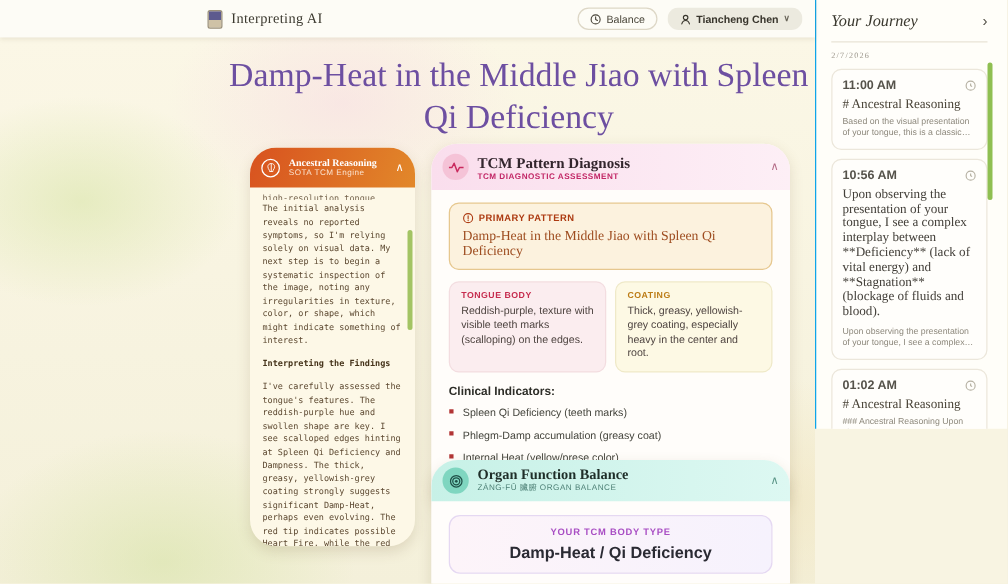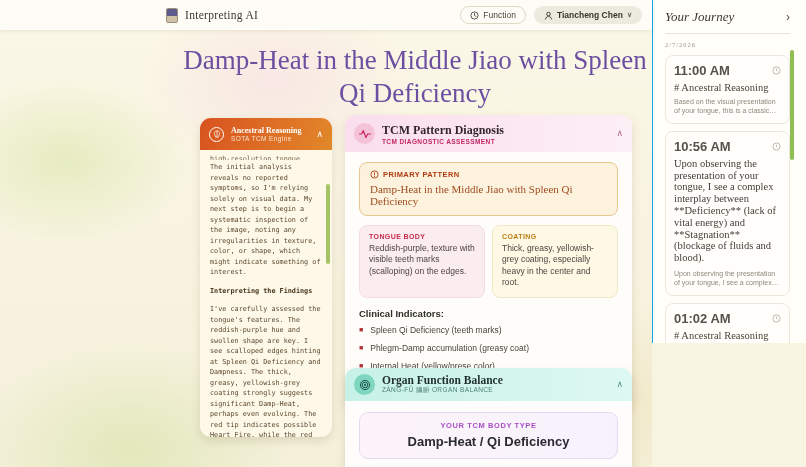--- a/index.html
+++ b/index.html
@@ -29,21 +29,21 @@
       radial-gradient(ellipse 180px 120px at 10% 30%, rgba(214,228,164,.55), transparent 70%),
       radial-gradient(ellipse 200px 130px at 42% 12%, rgba(247,216,226,.5), transparent 70%),
       radial-gradient(ellipse 160px 110px at 72% 38%, rgba(248,214,226,.45), transparent 70%),
       radial-gradient(ellipse 220px 150px at 20% 96%, rgba(208,224,156,.5), transparent 70%),
       radial-gradient(ellipse 200px 140px at 96% 85%, rgba(240,228,190,.6), transparent 70%),
       linear-gradient(#fbf7e6, #f4f0da); }
   .page-title { position:absolute; top:14px; left:175px; width:480px; text-align:center;
     font-family:"Liberation Serif", serif; font-weight:normal; font-size:27px; line-height:1.22;
     color:#6d4fa1; }
 
-  .card { position:absolute; border-radius:11px; box-shadow:0 4px 10px rgba(120,100,60,.18); overflow:hidden; }
+  .card { position:absolute; border-radius:21px; box-shadow:0 4px 10px rgba(120,100,60,.18); overflow:hidden; }
   .card-hd { display:flex; align-items:center; gap:7px; padding:0 9px; cursor:pointer; }
   .card-hd .tt { font-weight:bold; }
   .card-hd .st { font-size:6.5px; letter-spacing:.4px; }
   .chev-up { margin-left:auto; font-size:9px; line-height:1; }
 
   
   .reasoning { left:200px; top:88px; width:132px; height:319px; background:#fdf8e7; }
   .reasoning .card-hd { height:32px; background:linear-gradient(110deg,#d8521f,#e2882a); }
   .reasoning .tt { color:#fff; font-size:8px; font-family:"Liberation Serif", serif; }
   .reasoning .st { color:#fbe3cf; font-size:6.5px; }
@@ -101,21 +101,21 @@
   .journey { position:absolute; top:0; right:0; width:154px; height:343px; background:#fffef9;
              border-left:1px solid #0ea5e9; padding:9px 16px 0 12px; overflow:hidden; }
   .j-head { display:flex; align-items:center; justify-content:space-between; }
   .j-title { font-family:"Liberation Serif", serif; font-style:italic; font-size:13px; color:#3a382e; }
   .j-chev { font-size:12px; color:#55524a; cursor:pointer; }
   .j-div { height:1px; background:#e9e4d6; margin:8px 0 7px 0; }
   .j-date { font-family:"Liberation Serif", serif; font-size:6.5px; color:#9a958a; letter-spacing:1px; margin-bottom:7px; }
   .j-card { background:#fffefb; border:1px solid #ece7db; border-radius:8px; padding:7px 8px 7px 8px;
             margin-bottom:7px; cursor:pointer; }
   .j-time-row { display:flex; align-items:center; justify-content:space-between; margin-bottom:4px; }
-  .j-time { font-size:13px; font-weight:bold; color:#55524a; }
+  .j-time { font-size:10px; font-weight:bold; color:#55524a; }
   .j-h { font-family:"Liberation Serif", serif; font-size:10.5px; color:#4a4438; margin-bottom:4px; }
   .j-prev { font-size:7px; line-height:1.35; color:#8d887c; display:-webkit-box;
             -webkit-line-clamp:2; -webkit-box-orient:vertical; overflow:hidden; }
   .j-big { font-family:"Liberation Serif", serif; font-size:10.5px; line-height:11.8px; color:#44403a; margin-bottom:5px; }
   .j-scroll { right:12px; top:50px; height:110px; background:#8fbf52; }
 </style>
 </head>
 <body>
 
 <div class="app">
@@ -124,21 +124,21 @@
     <div class="brand">
       <span class="logo"></span>
       <span class="brand-name">Interpreting AI</span>
     </div>
     <div class="hdr-actions">
       <button class="pill history">
         <svg class="mini-ico" viewBox="0 0 10 10">
           <circle cx="5" cy="5" r="4" fill="none" stroke="#4a463a" stroke-width="1"></circle>
           <path d="M5 2.8V5l1.6 1" fill="none" stroke="#4a463a" stroke-width="1" stroke-linecap="round"></path>
         </svg>
-        <span>Function</span>
+        <span>Balance</span>
       </button>
       <button class="pill user">
         <svg class="mini-ico" viewBox="0 0 10 10">
           <circle cx="5" cy="3.4" r="2" fill="none" stroke="#38352c" stroke-width="1"></circle>
           <path d="M1.6 9c.5-2 2-3 3.4-3s2.9 1 3.4 3" fill="none" stroke="#38352c" stroke-width="1" stroke-linecap="round"></path>
         </svg>
         <span>Tiancheng Chen</span>
         <span class="chev-dn">∨</span>
       </button>
     </div>

